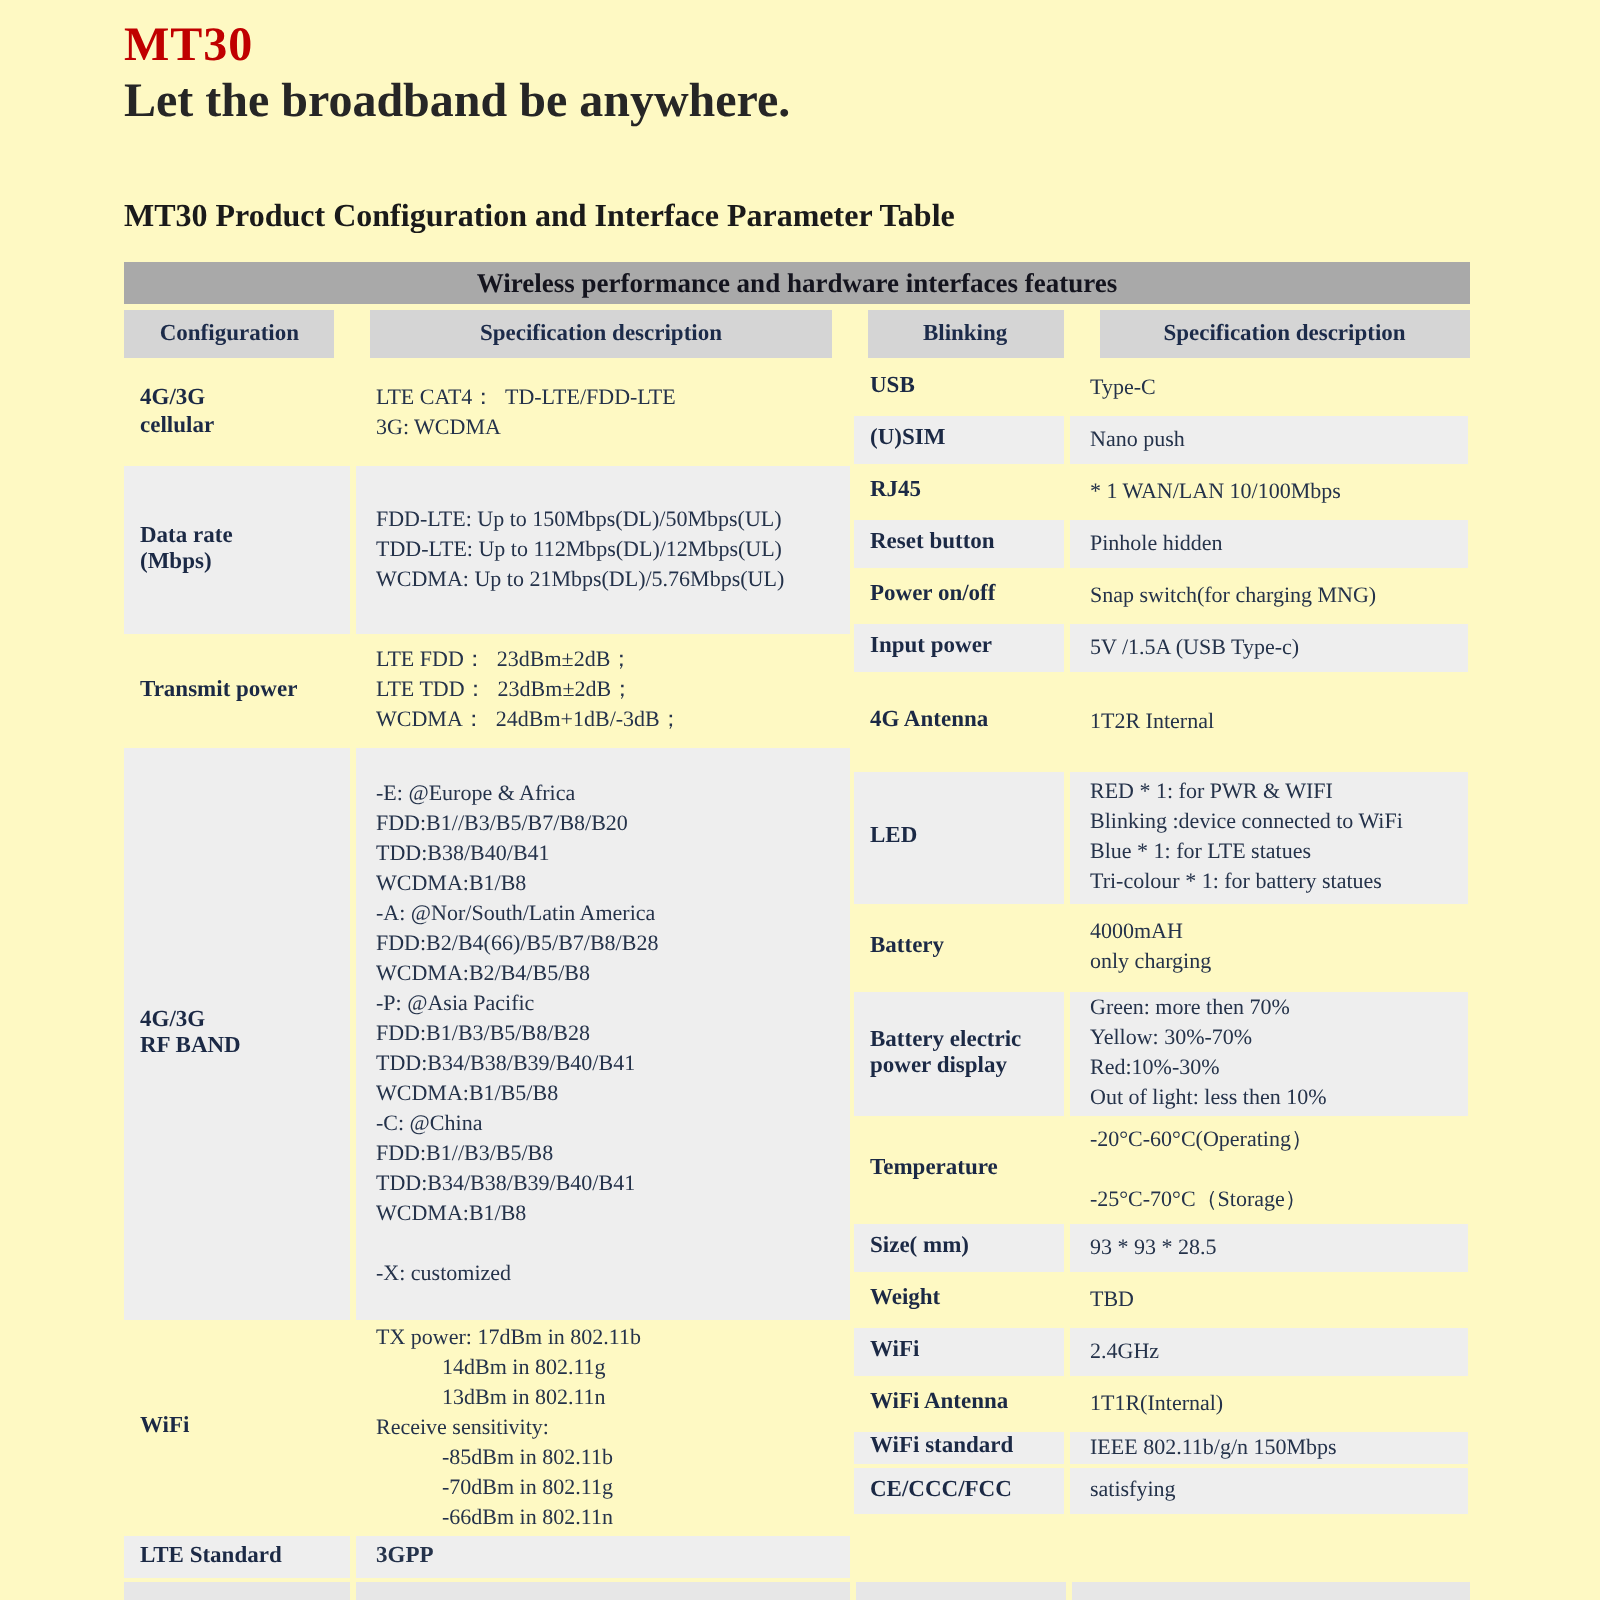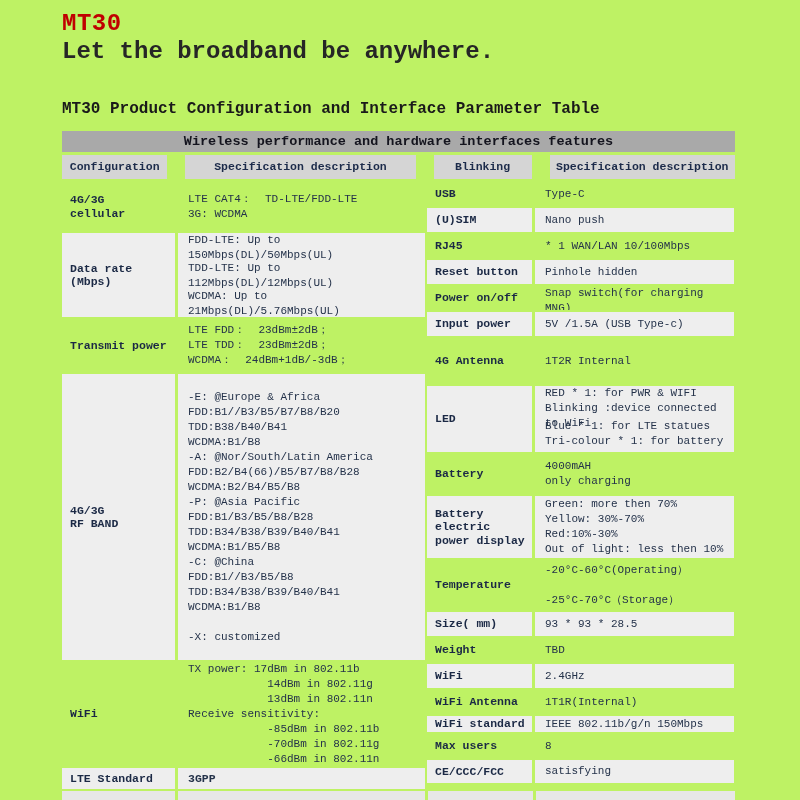--- a/index.html
+++ b/index.html
@@ -1,17 +1,17 @@
 <!DOCTYPE html>
 <html><head>
 <meta charset="utf-8">
 <style>
   html,body{margin:0;padding:0;background:#fff;}
-  .page{position:relative;width:800px;height:800px;background:#bef264;overflow:hidden;
-        font-family:Liberation Mono, monospace;color:#24324a;}
+  .page{position:relative;width:800px;height:800px;background:#fef9c3;overflow:hidden;
+        font-family:Liberation Serif, serif;color:#24324a;}
   .brand{position:absolute;left:62px;top:10px;font-size:24px;font-weight:bold;color:#c00000;letter-spacing:.5px;}
   .tagline{position:absolute;left:62px;top:38px;font-size:24px;font-weight:bold;color:#262626;}
   .table-title{position:absolute;left:62px;top:100px;font-size:16px;font-weight:bold;color:#1a1a1a;}
   .spec{position:absolute;left:62px;top:131px;width:673px;}
   .band{height:21px;line-height:21px;background:#a9a9a9;text-align:center;
         font-weight:bold;font-size:13.5px;color:#14141e;}
   .colheads{display:flex;gap:18px;margin-top:3px;}
   .ch{background:#d5d5d5;height:24px;line-height:24px;text-align:center;
       font-weight:bold;font-size:11.5px;color:#1c2b4a;}
   .w1{width:113px;} .w2{width:247px;} .w3{width:105px;} .w4{width:199px;}
@@ -185,26 +185,20 @@
               <div>WiFi Antenna</div>
             </div>
           <div class="val"><div>1T1R(Internal)</div></div>
         </div>
         <div class="trow alt" style="height:16px">
           <div class="lab">
               <div>WiFi standard</div>
             </div>
           <div class="val"><div>IEEE 802.11b/g/n 150Mbps</div></div>
         </div>
-        <div class="trow" style="height:24px">
-          <div class="lab">
-              <div>Max users</div>
-            </div>
-          <div class="val"><div>8</div></div>
-        </div>
         <div class="trow alt" style="height:23px">
           <div class="lab">
               <div>CE/CCC/FCC</div>
             </div>
           <div class="val"><div>satisfying</div></div>
         </div>
       </div>
 
     </div>
 

